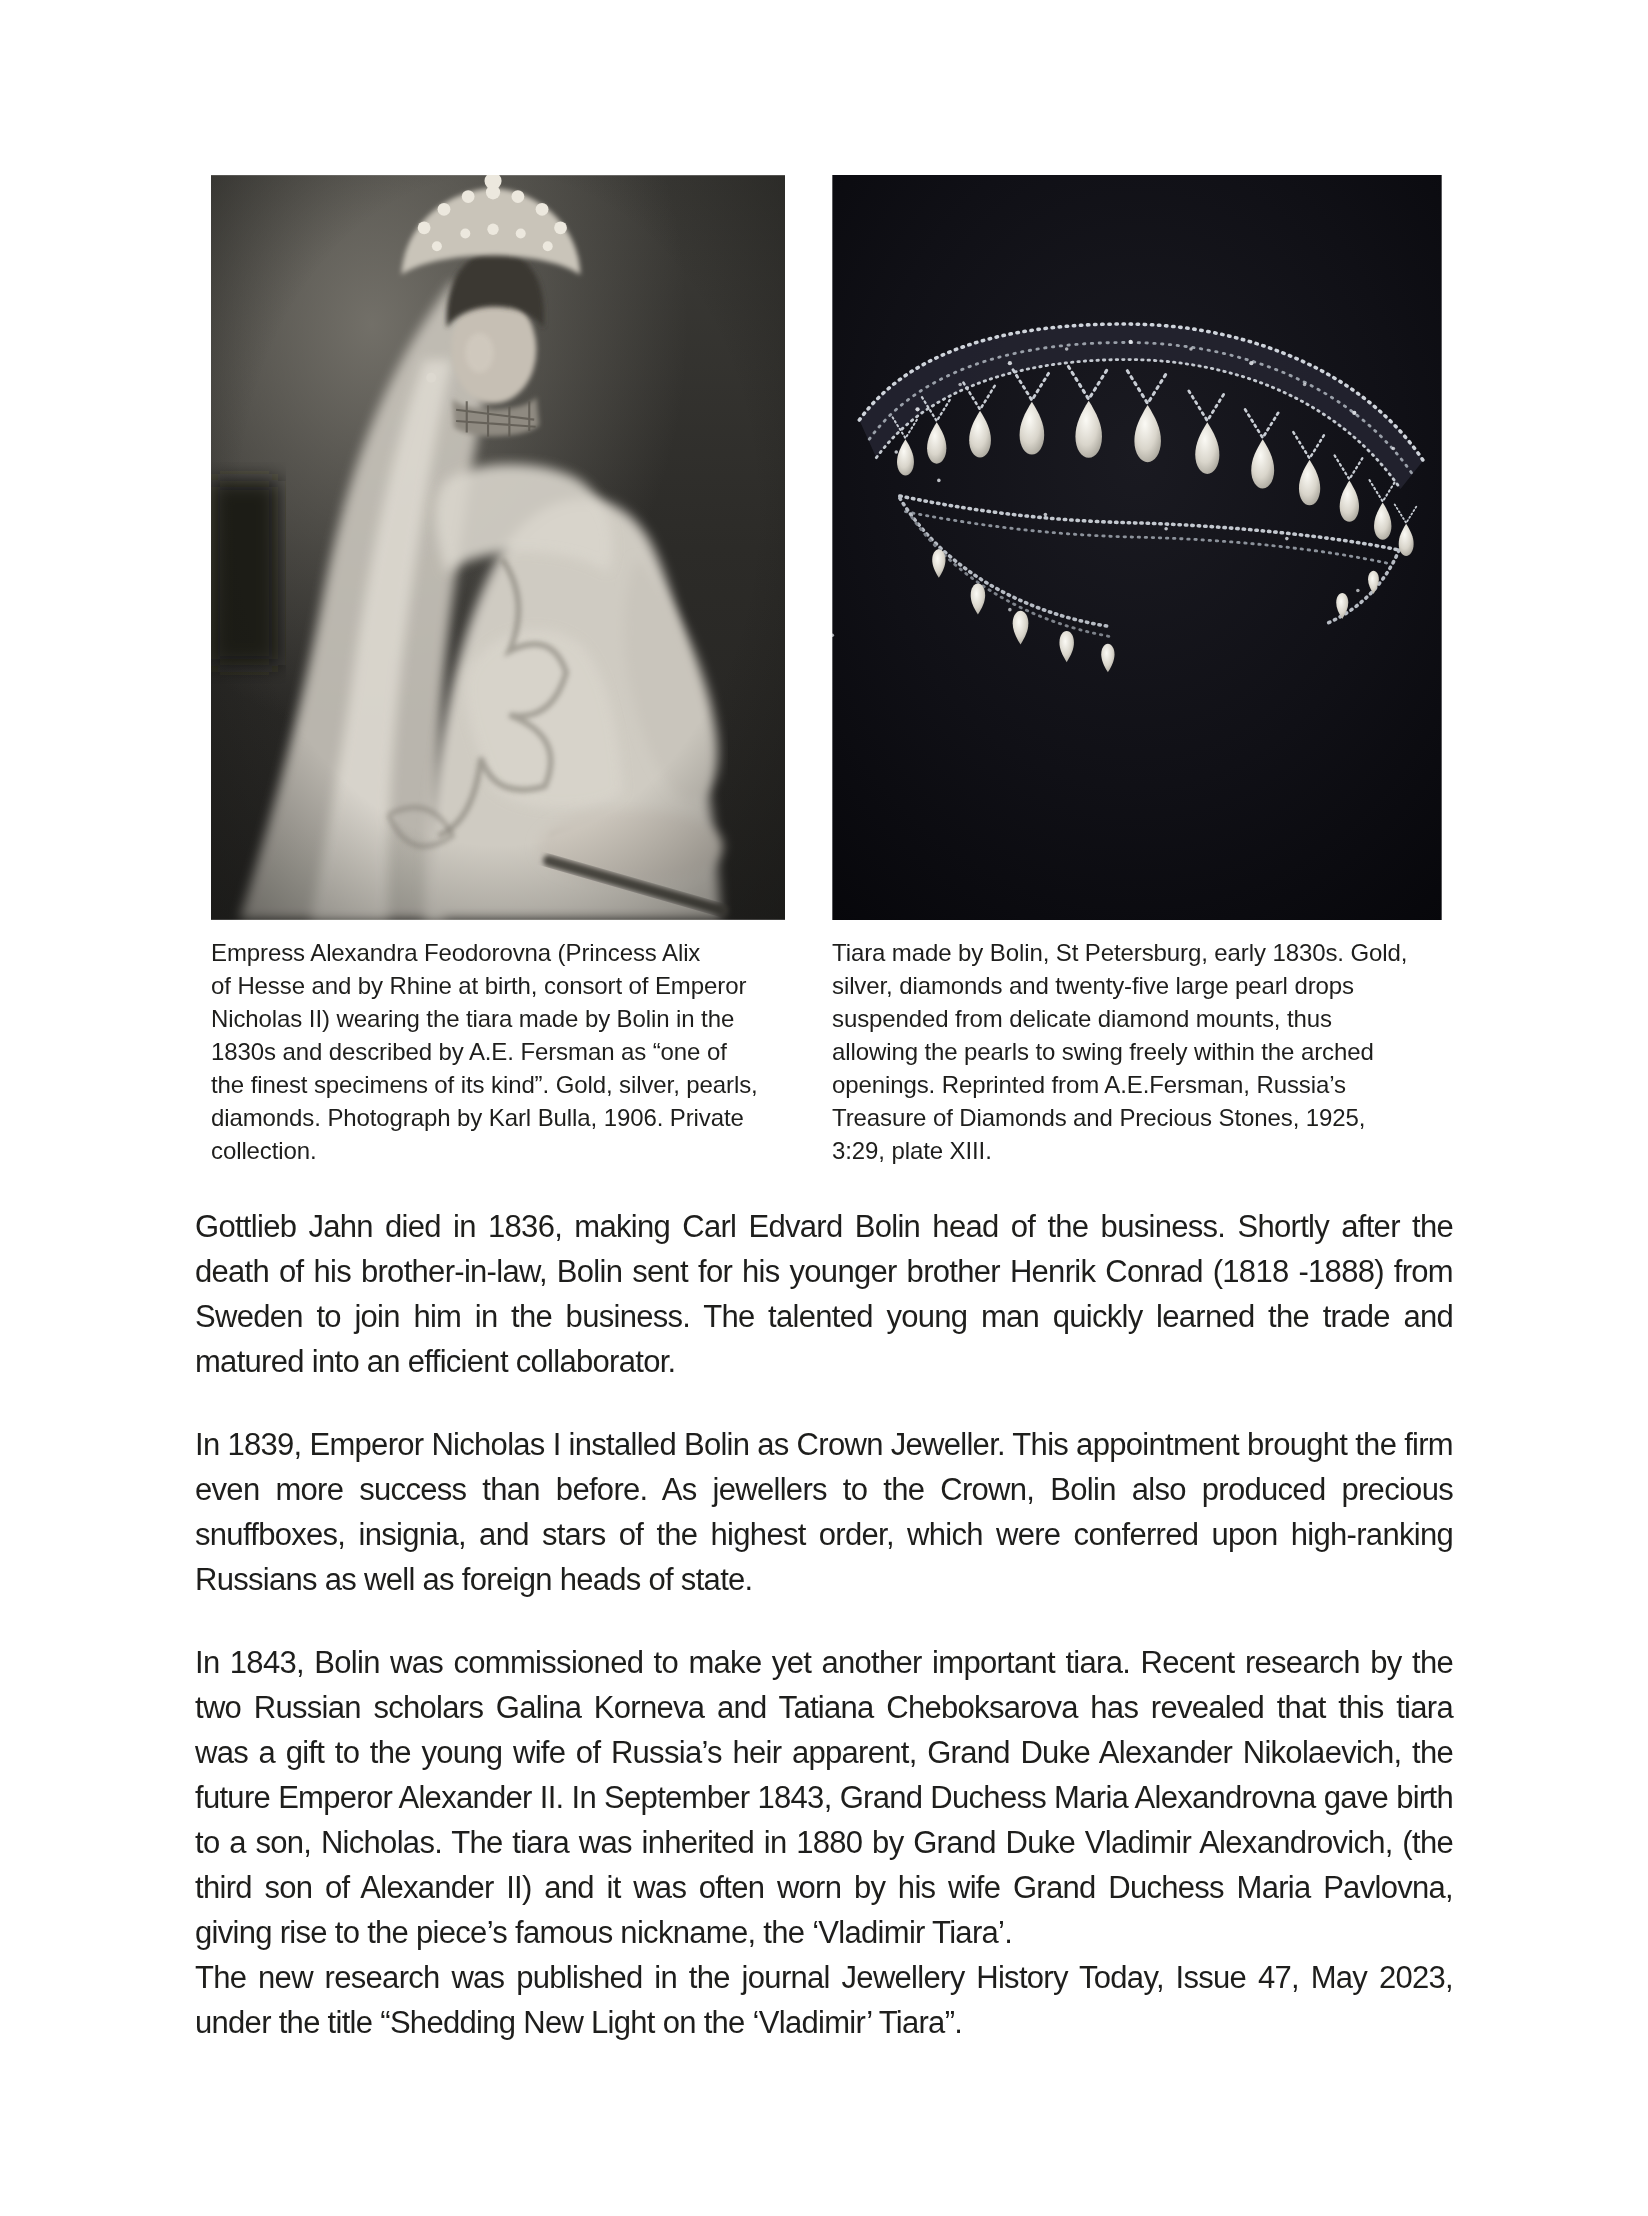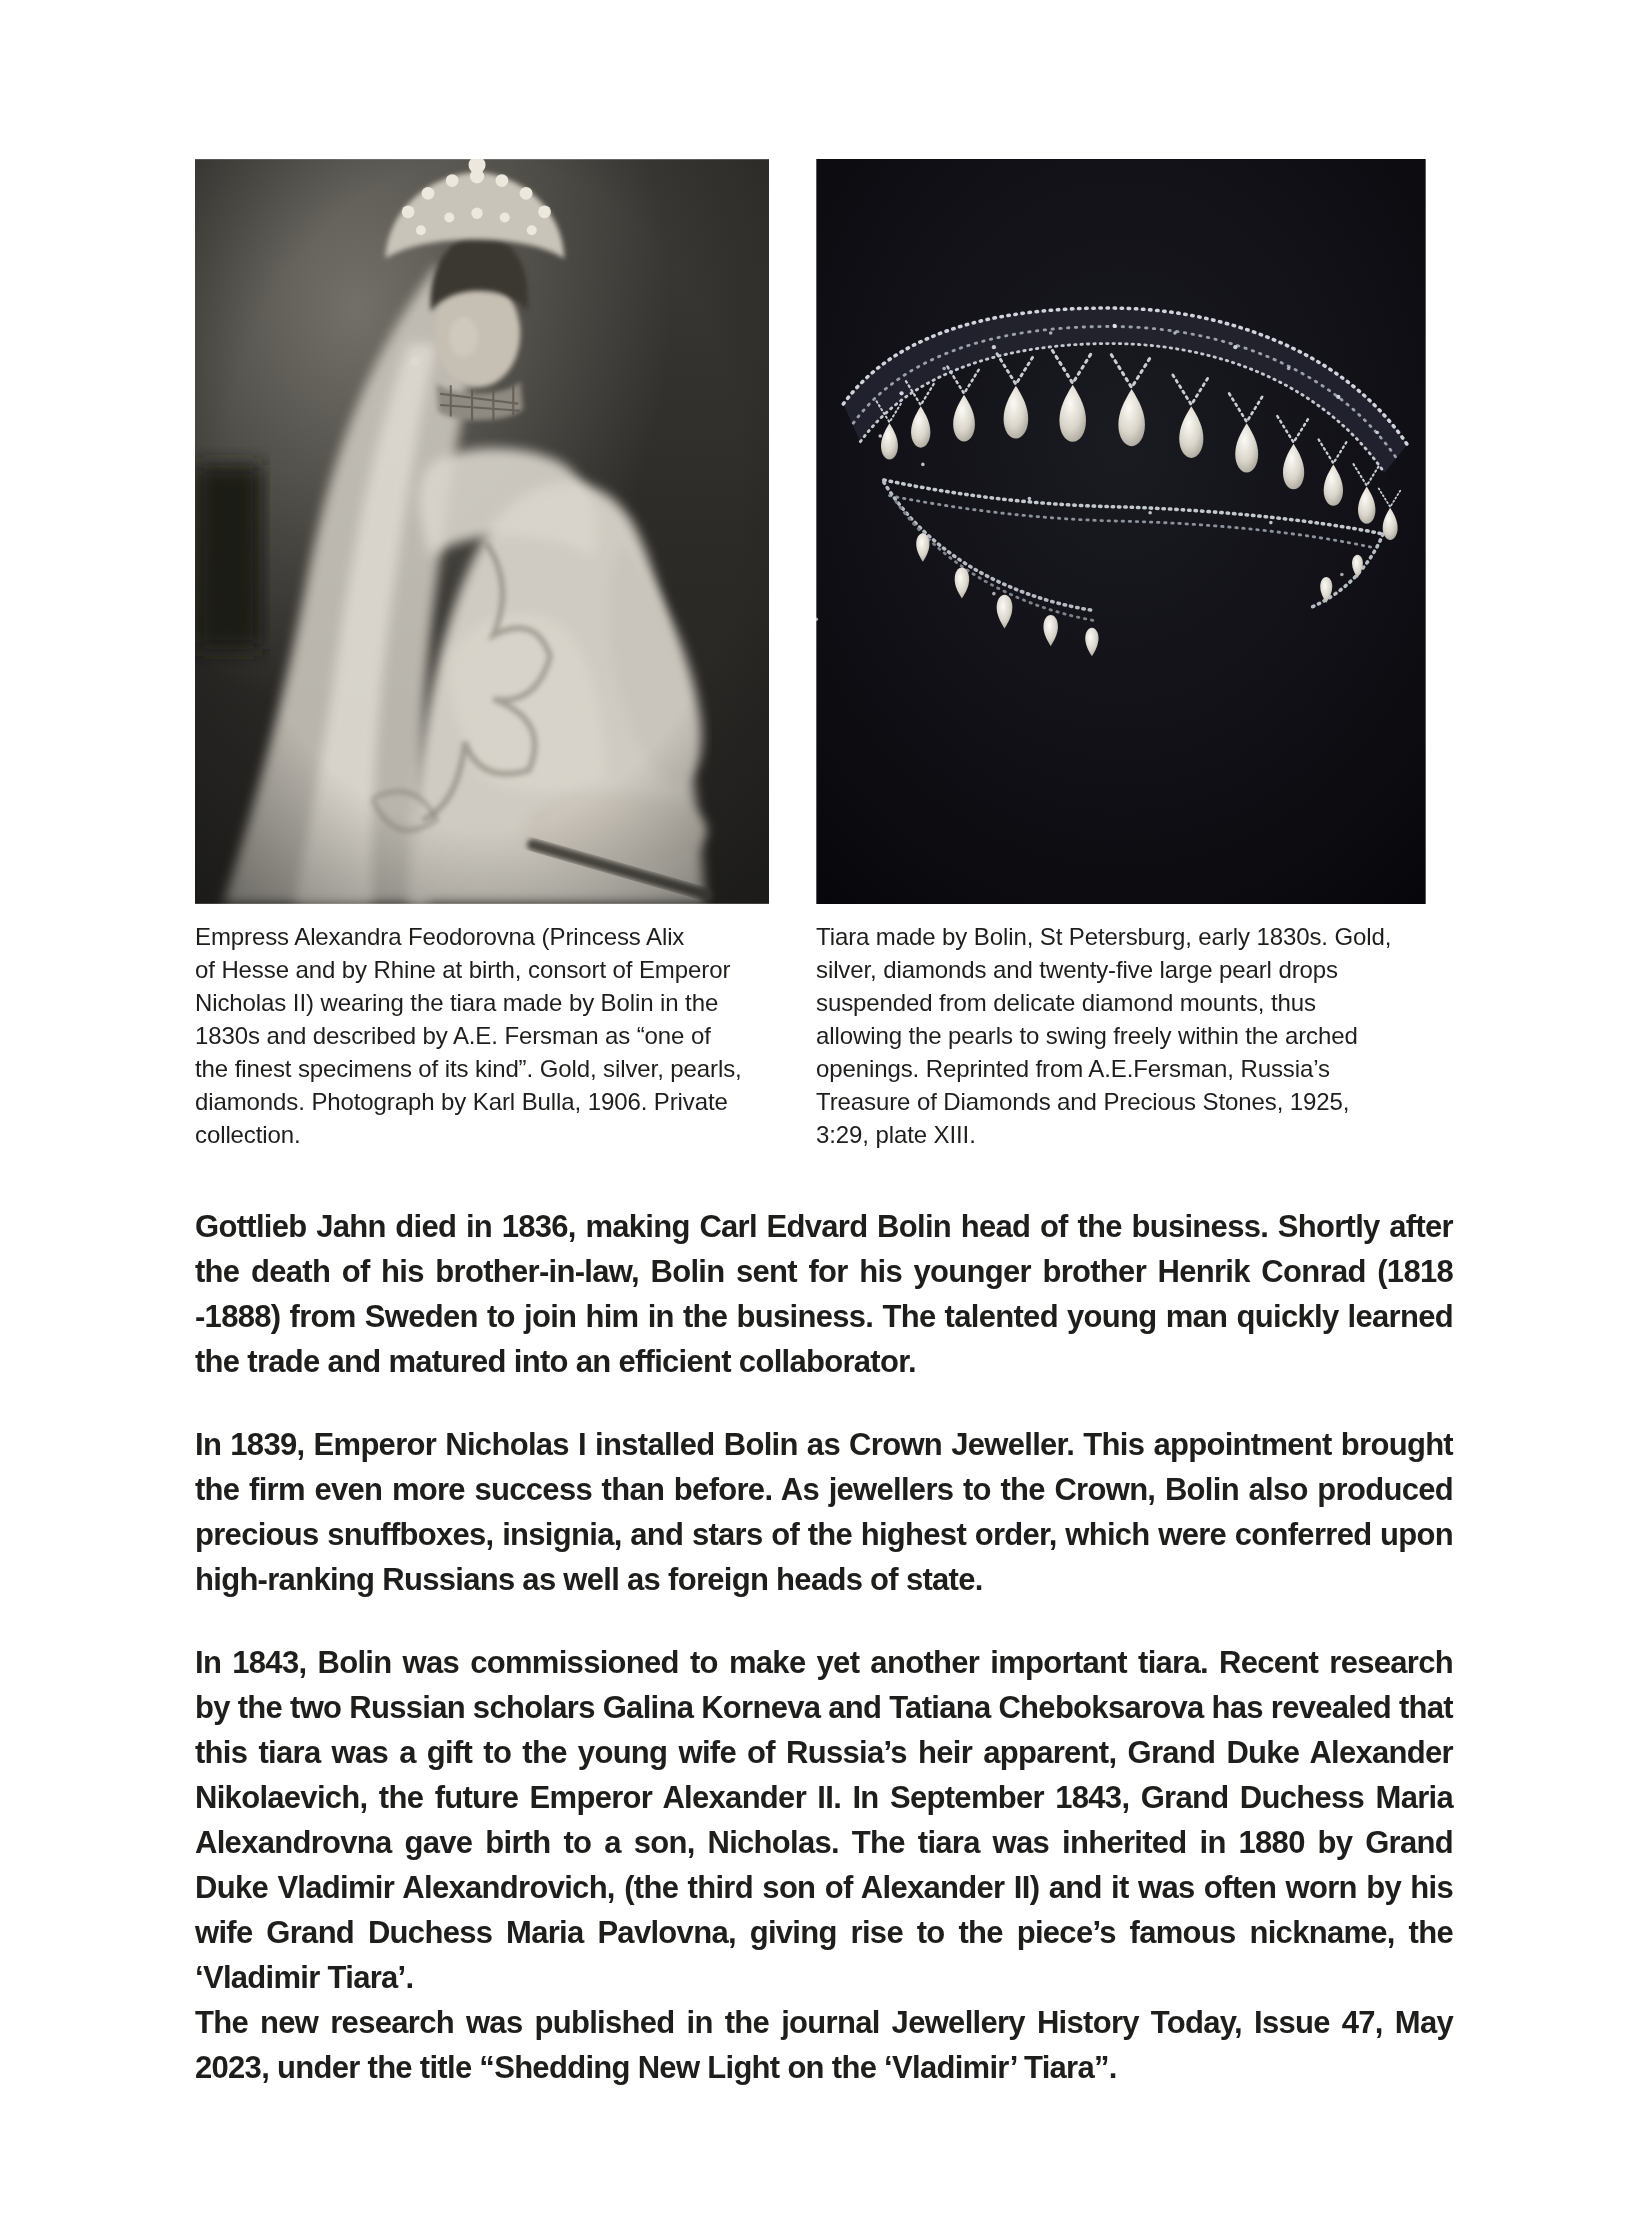--- a/index.html
+++ b/index.html
@@ -4,41 +4,40 @@
 <style>
   html, body { margin: 0; padding: 0; }
   body {
     width: 1649px; height: 2216px;
     background: #ffffff;
     position: relative;
     font-family: "Liberation Sans", "DejaVu Sans", sans-serif;
     color: #1e1e1c;
     overflow: hidden;
   }
-  figure { margin: 0; padding: 0; position: absolute; }
+  figure { margin: 16px; padding: 0; position: absolute; }
   .fig-left  { left: 195px;  top: 159px; width: 574px; }
   .fig-right { left: 816px; top: 159px; width: 610px; }
   .photo { display: block; overflow: hidden; }
   .photo svg { display: block; }
   .photo-left  { width: 574px; height: 745px; }
   .photo-right { width: 610px; height: 745px; }
   figcaption {
     margin-top: 15.6px;
     width: 654px;
     font-size: 24px;
     line-height: 33px;
     letter-spacing: -0.1px;
     white-space: pre-line;
     color: #1e1e1c;
   }
   .body-text {
     position: absolute;
     left: 195px; top: 1204px;
     width: 1258px;
-    font-weight: bold;
   }
   .body-text p {
     margin: 0 0 38px 0;
     font-size: 31px;
     line-height: 45px;
     letter-spacing: -0.7px;
     text-align: justify;
     white-space: pre-line;
     color: #1e1e1c;
   }

